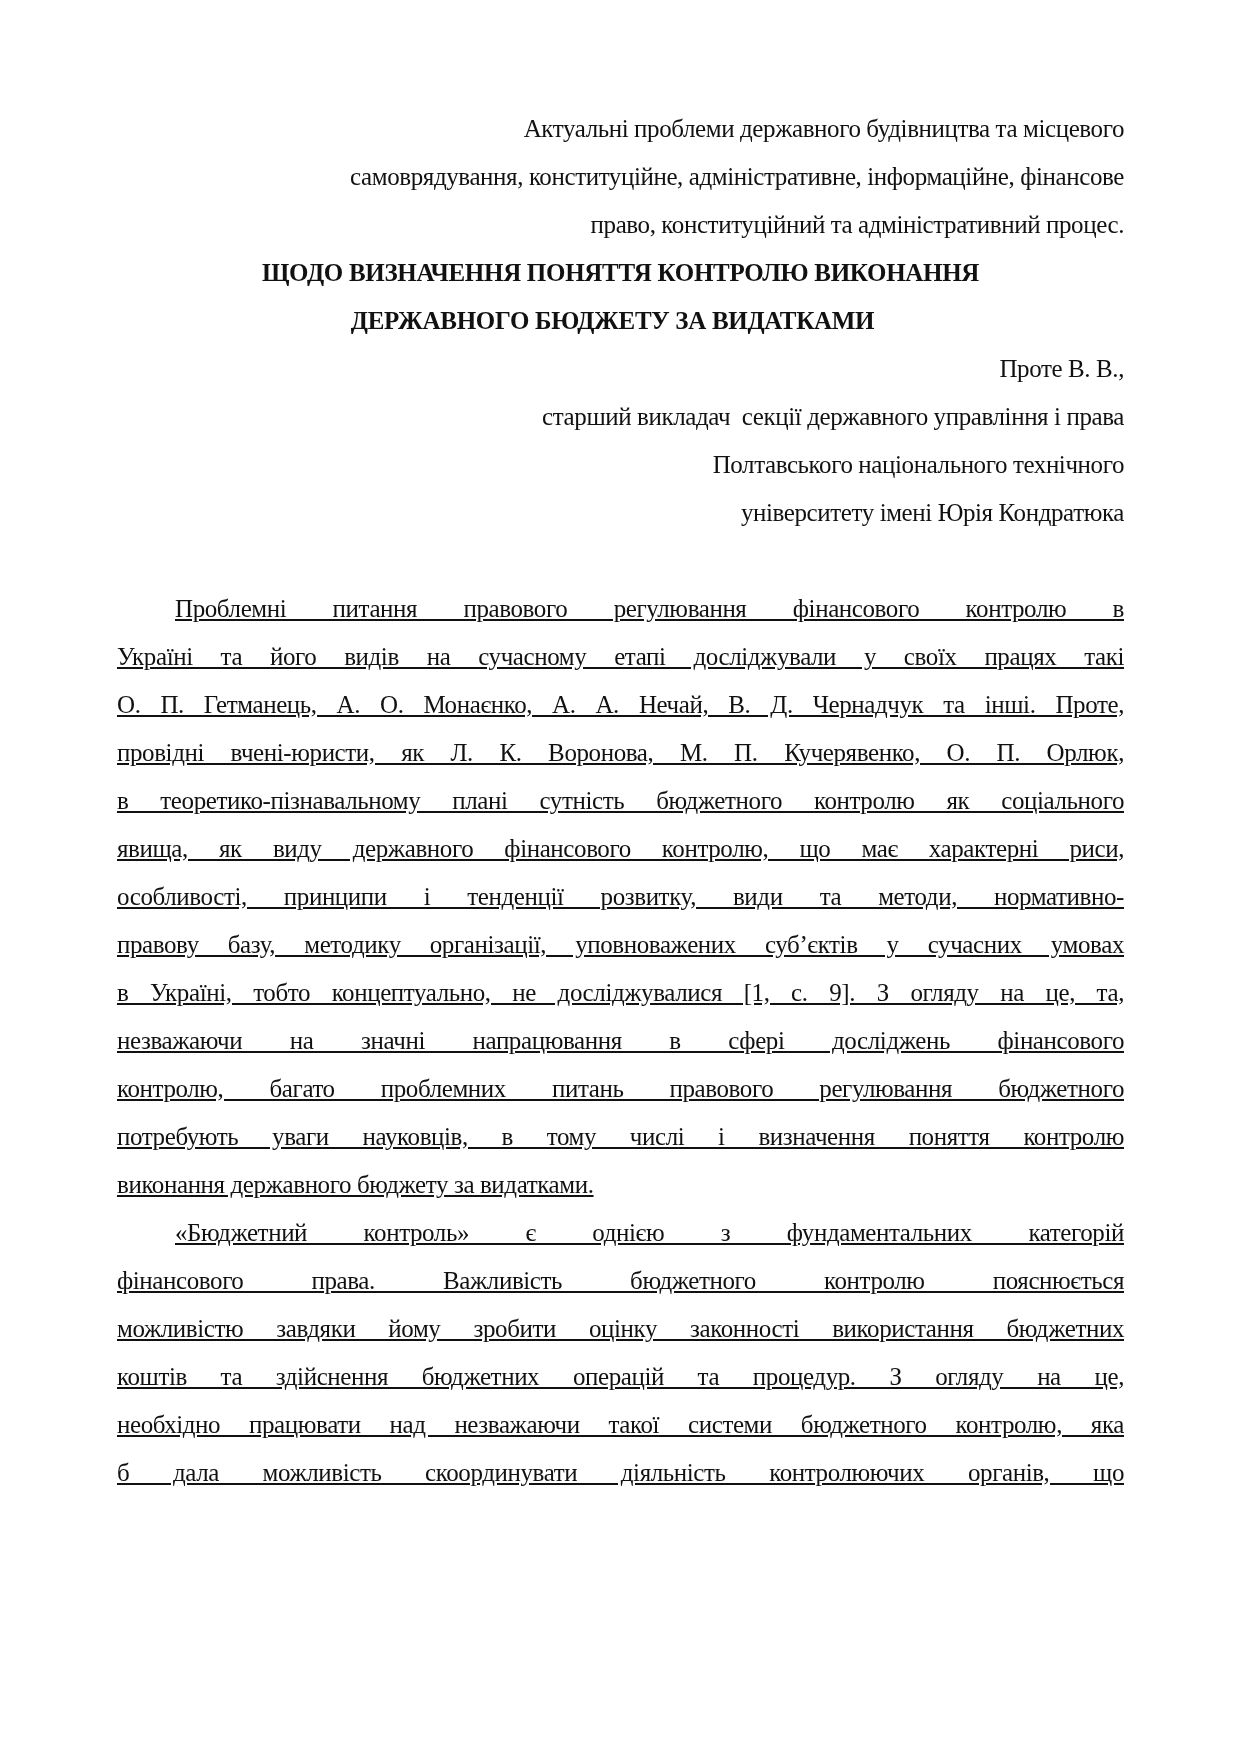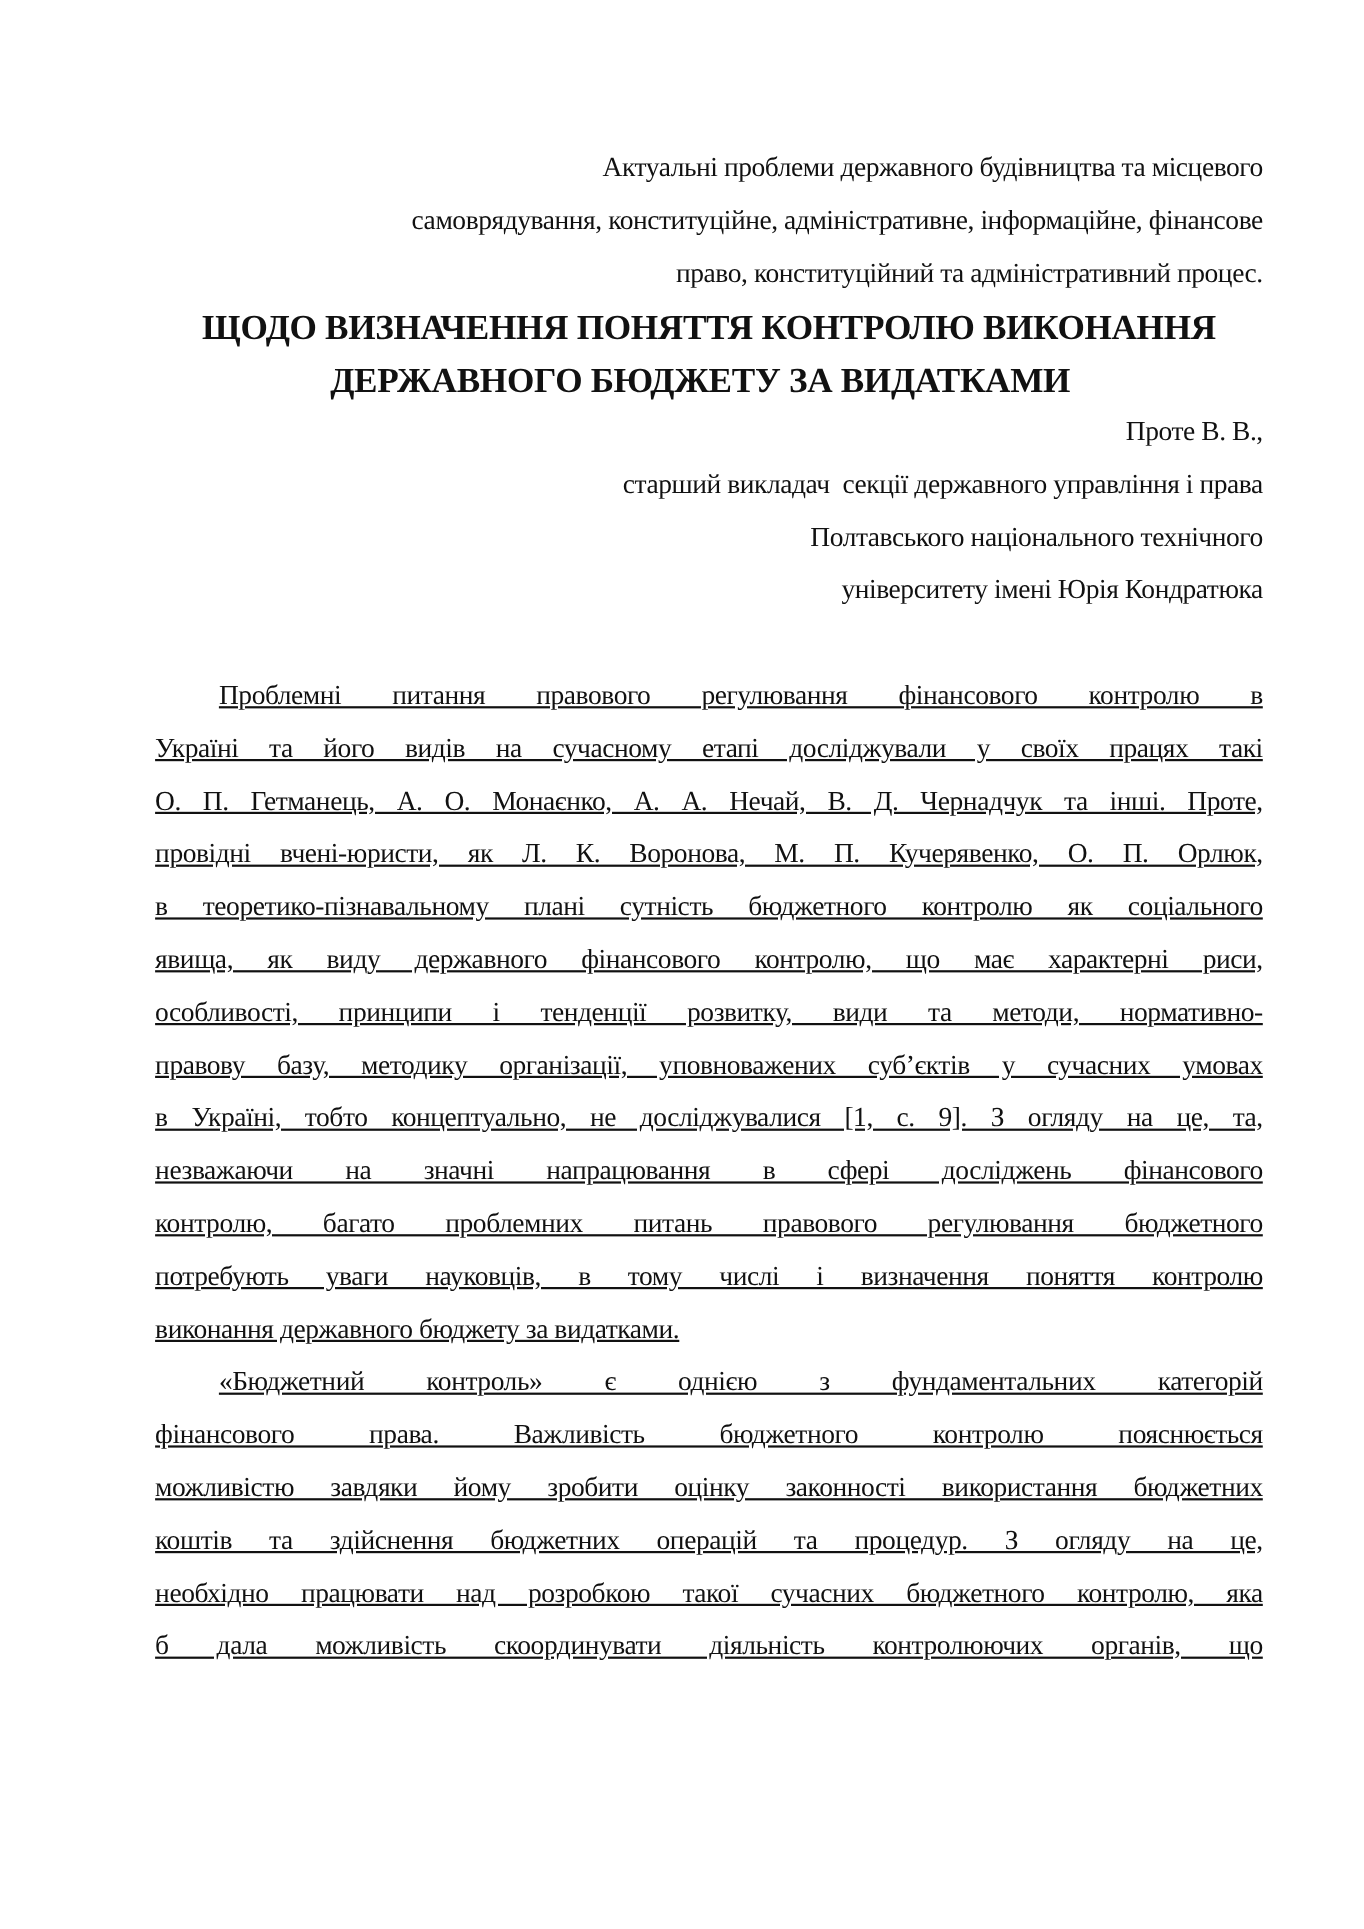--- a/index.html
+++ b/index.html
@@ -7,35 +7,34 @@
       width: 1240px;
       height: 1754px;
       position: relative;
       overflow: hidden;
       font-family: "Liberation Serif", "DejaVu Serif", serif;
       color: #111111;
     }
     .page {
       position: absolute;
       left: 117px;
-      top: 129px;
+      top: 105px;
       width: 1007px;
-      margin-left: 24px;
     }
     .line {
       font-size: 25px;
       line-height: 48px;
       height: 48px;
       white-space: nowrap;
       letter-spacing: -0.4px;
     }
     .right { text-align: right; }
     .title {
       font-weight: bold;
-      font-size: 32px;
+      font-size: 25px;
       line-height: 48px;
       height: 48px;
       text-align: center;
       white-space: nowrap;
       letter-spacing: -0.3px;
     }
     .rubric .line { text-align: right; }
     .body-text .line {
       text-align: justify;
       text-align-last: justify;
@@ -84,17 +83,17 @@
     <div class="line">контролю, багато проблемних питань правового регулювання бюджетного</div>
     <div class="line">потребують уваги науковців, в тому числі і визначення поняття контролю</div>
     <div class="line last">виконання державного бюджету за видатками.</div>
   </div>
 
   <div class="body-text">
     <div class="line first">«Бюджетний контроль» є однією з фундаментальних категорій</div>
     <div class="line">фінансового права. Важливість бюджетного контролю пояснюється</div>
     <div class="line">можливістю завдяки йому зробити оцінку законності використання бюджетних</div>
     <div class="line">коштів та здійснення бюджетних операцій та процедур. З огляду на це,</div>
-    <div class="line">необхідно працювати над розробкою такої сучасних бюджетного контролю, яка</div>
+    <div class="line">необхідно працювати над незважаючи такої системи бюджетного контролю, яка</div>
     <div class="line">б дала можливість скоординувати діяльність контролюючих органів, що</div>
   </div>
 
 </div>
 
 </body></html>

